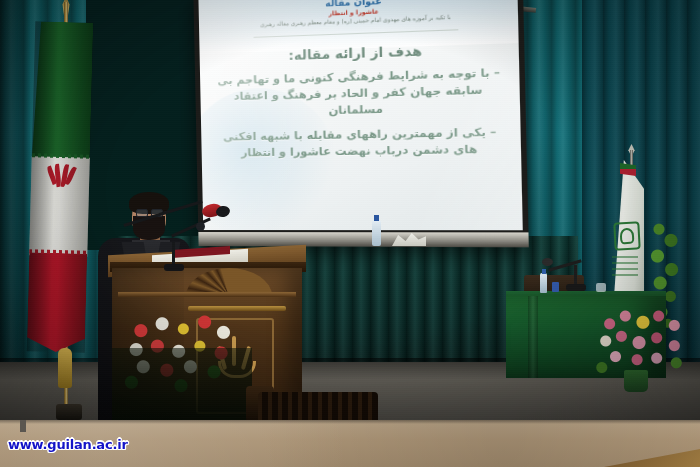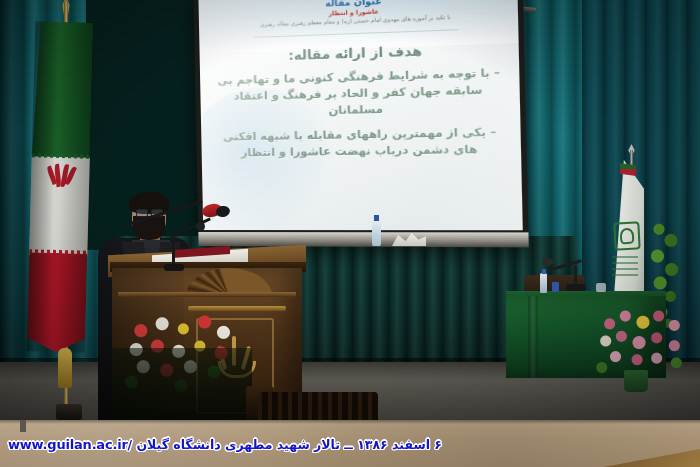--- a/index.html
+++ b/index.html
@@ -682,20 +682,19 @@
     <div class="grain"></div>
     <div class="vignette"></div>
   </div>
 
   <div class="caption">
     <div class="caption-strip"></div>
     <div class="cap-foot"></div>
     <div class="cap-wood"></div>
 
 
-    <div class="cap-txt cap-mid">۶ اسفند ۱۳۸۶ ــ تالار شهید مطهری دانشگاه گیلان /</div>
 
     <div class="cap-txt cap-left">
       <span class="url">www.guilan.ac.ir</span>
     </div>
   </div>
 
 </div>
 
 </body></html>

